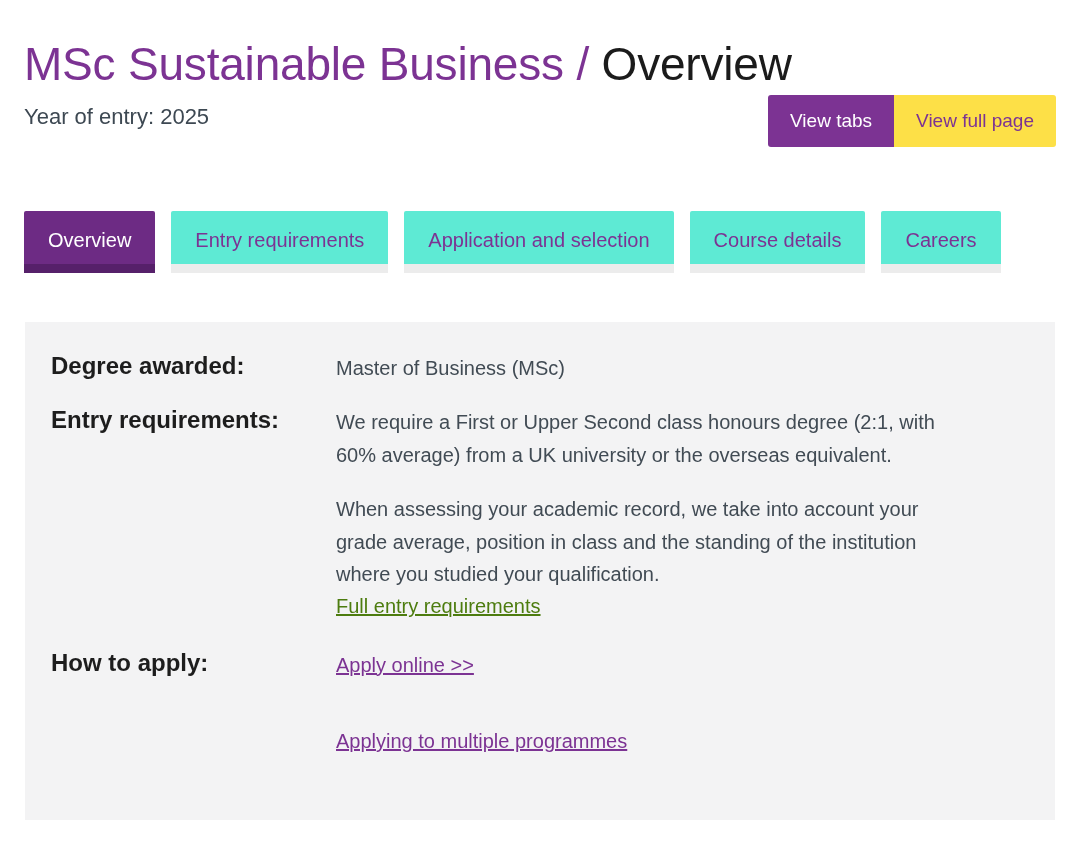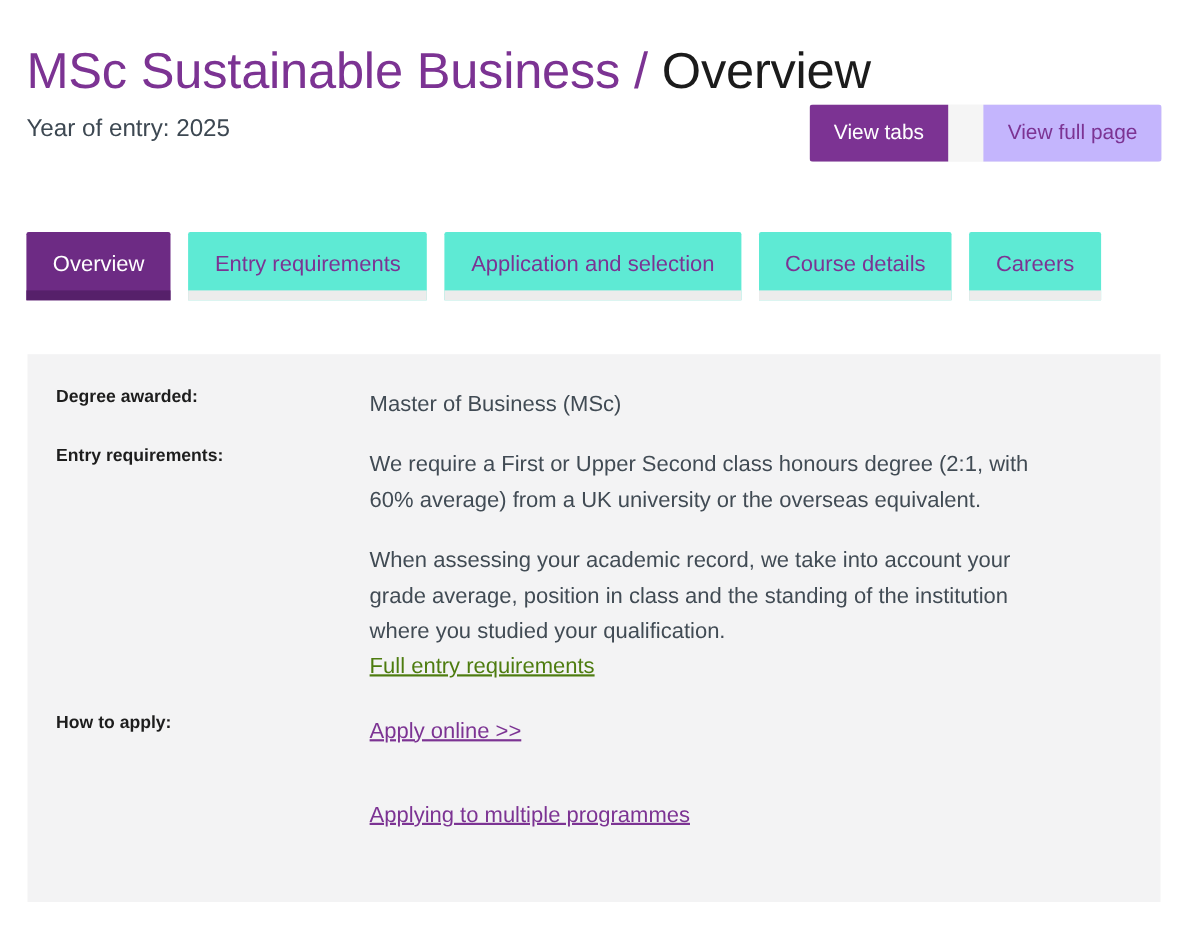--- a/index.html
+++ b/index.html
@@ -58,28 +58,27 @@
   }
 
   .view-toggle {
     position: absolute;
     right: 24px;
     top: 0;
     display: flex;
     background: #f5f5f5;
     border-radius: 3px;
     overflow: hidden;
-    gap: 32px;
   }
   .view-toggle .toggle-btn {
     font-family: "Liberation Sans", sans-serif;
     font-size: 19px;
     padding: 16px 22px 17px 22px;
     border: none;
-    background: #c4b5fd;
+    background: #fde047;
     color: #7c3393;
     cursor: pointer;
     line-height: 1;
     white-space: nowrap;
   }
   .view-toggle .toggle-btn.active {
     background: #7c3393;
     color: #ffffff;
   }
 
@@ -138,21 +137,21 @@
     border-collapse: collapse;
   }
   .info-table td {
     vertical-align: top;
     padding: 0;
   }
   .info-table td.label {
     width: 285px;
     padding-left: 26px;
     padding-bottom: 22px;
-    font-size: 16px;
+    font-size: 24px;
     font-weight: bold;
     color: #1d1d1d;
     white-space: nowrap;
   }
   .info-table td.value {
     padding-right: 90px;
     padding-bottom: 22px;
     font-size: 20px;
     color: #414b54;
     line-height: 1.62;

